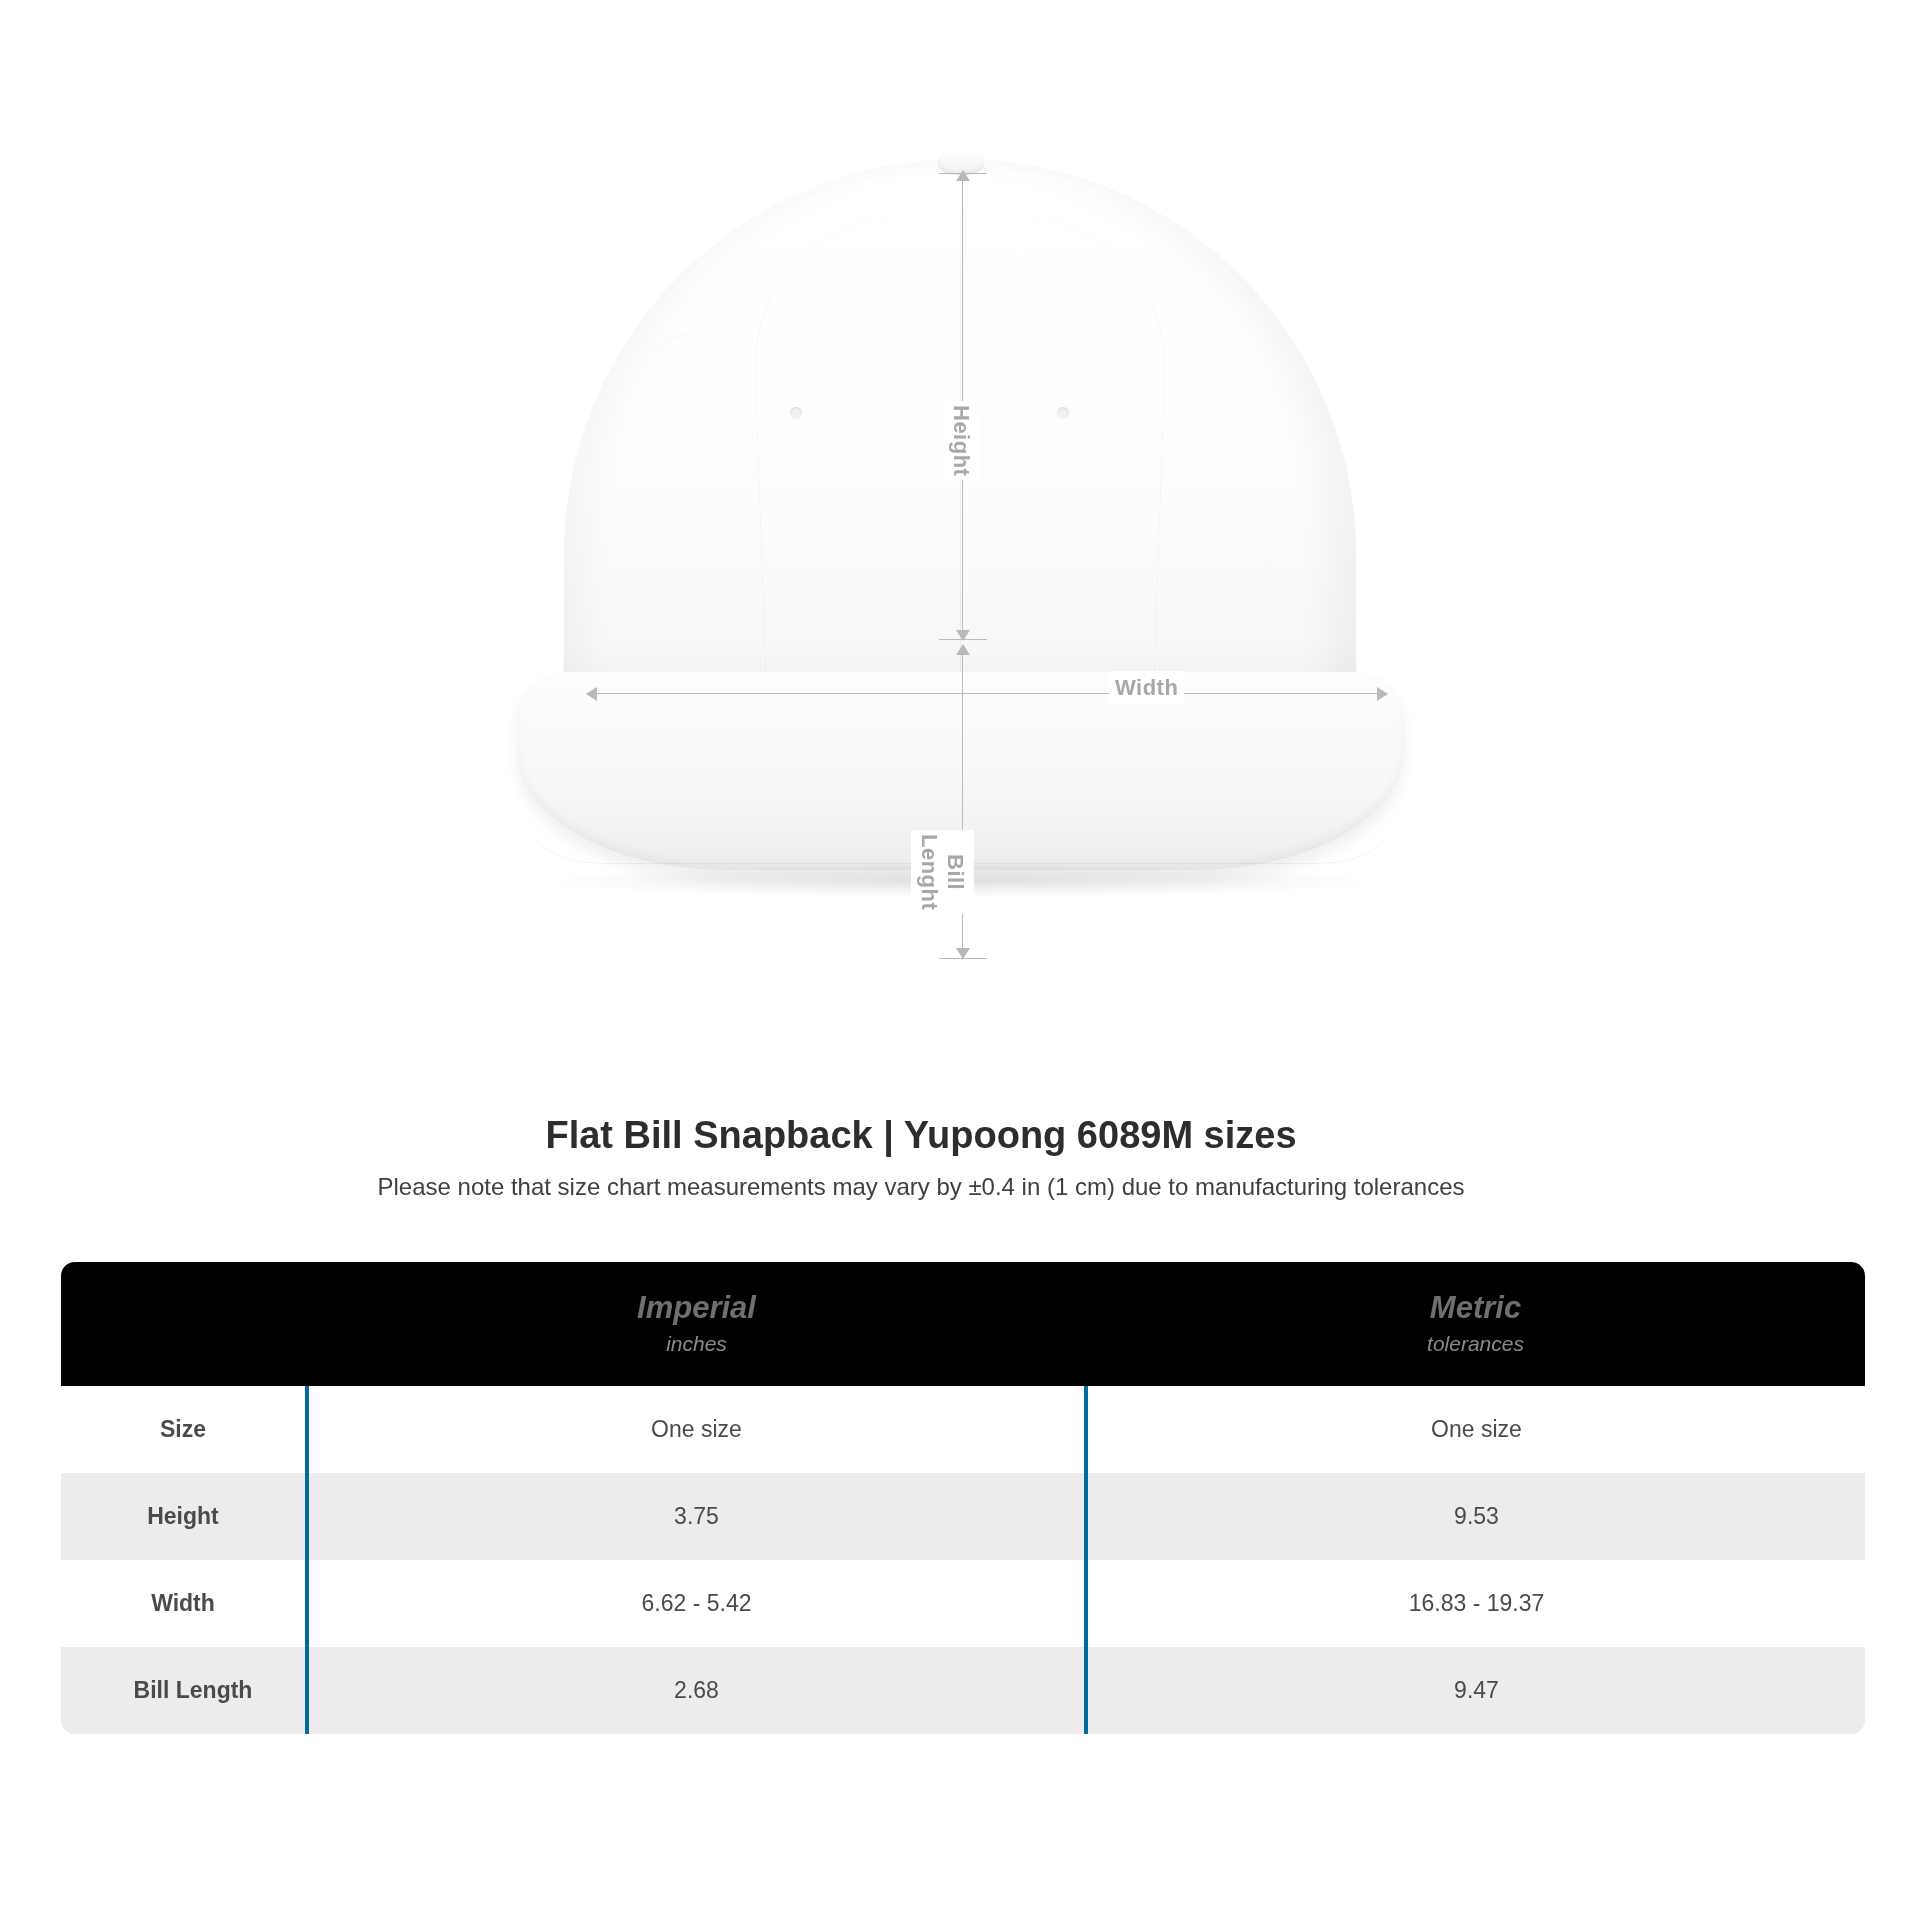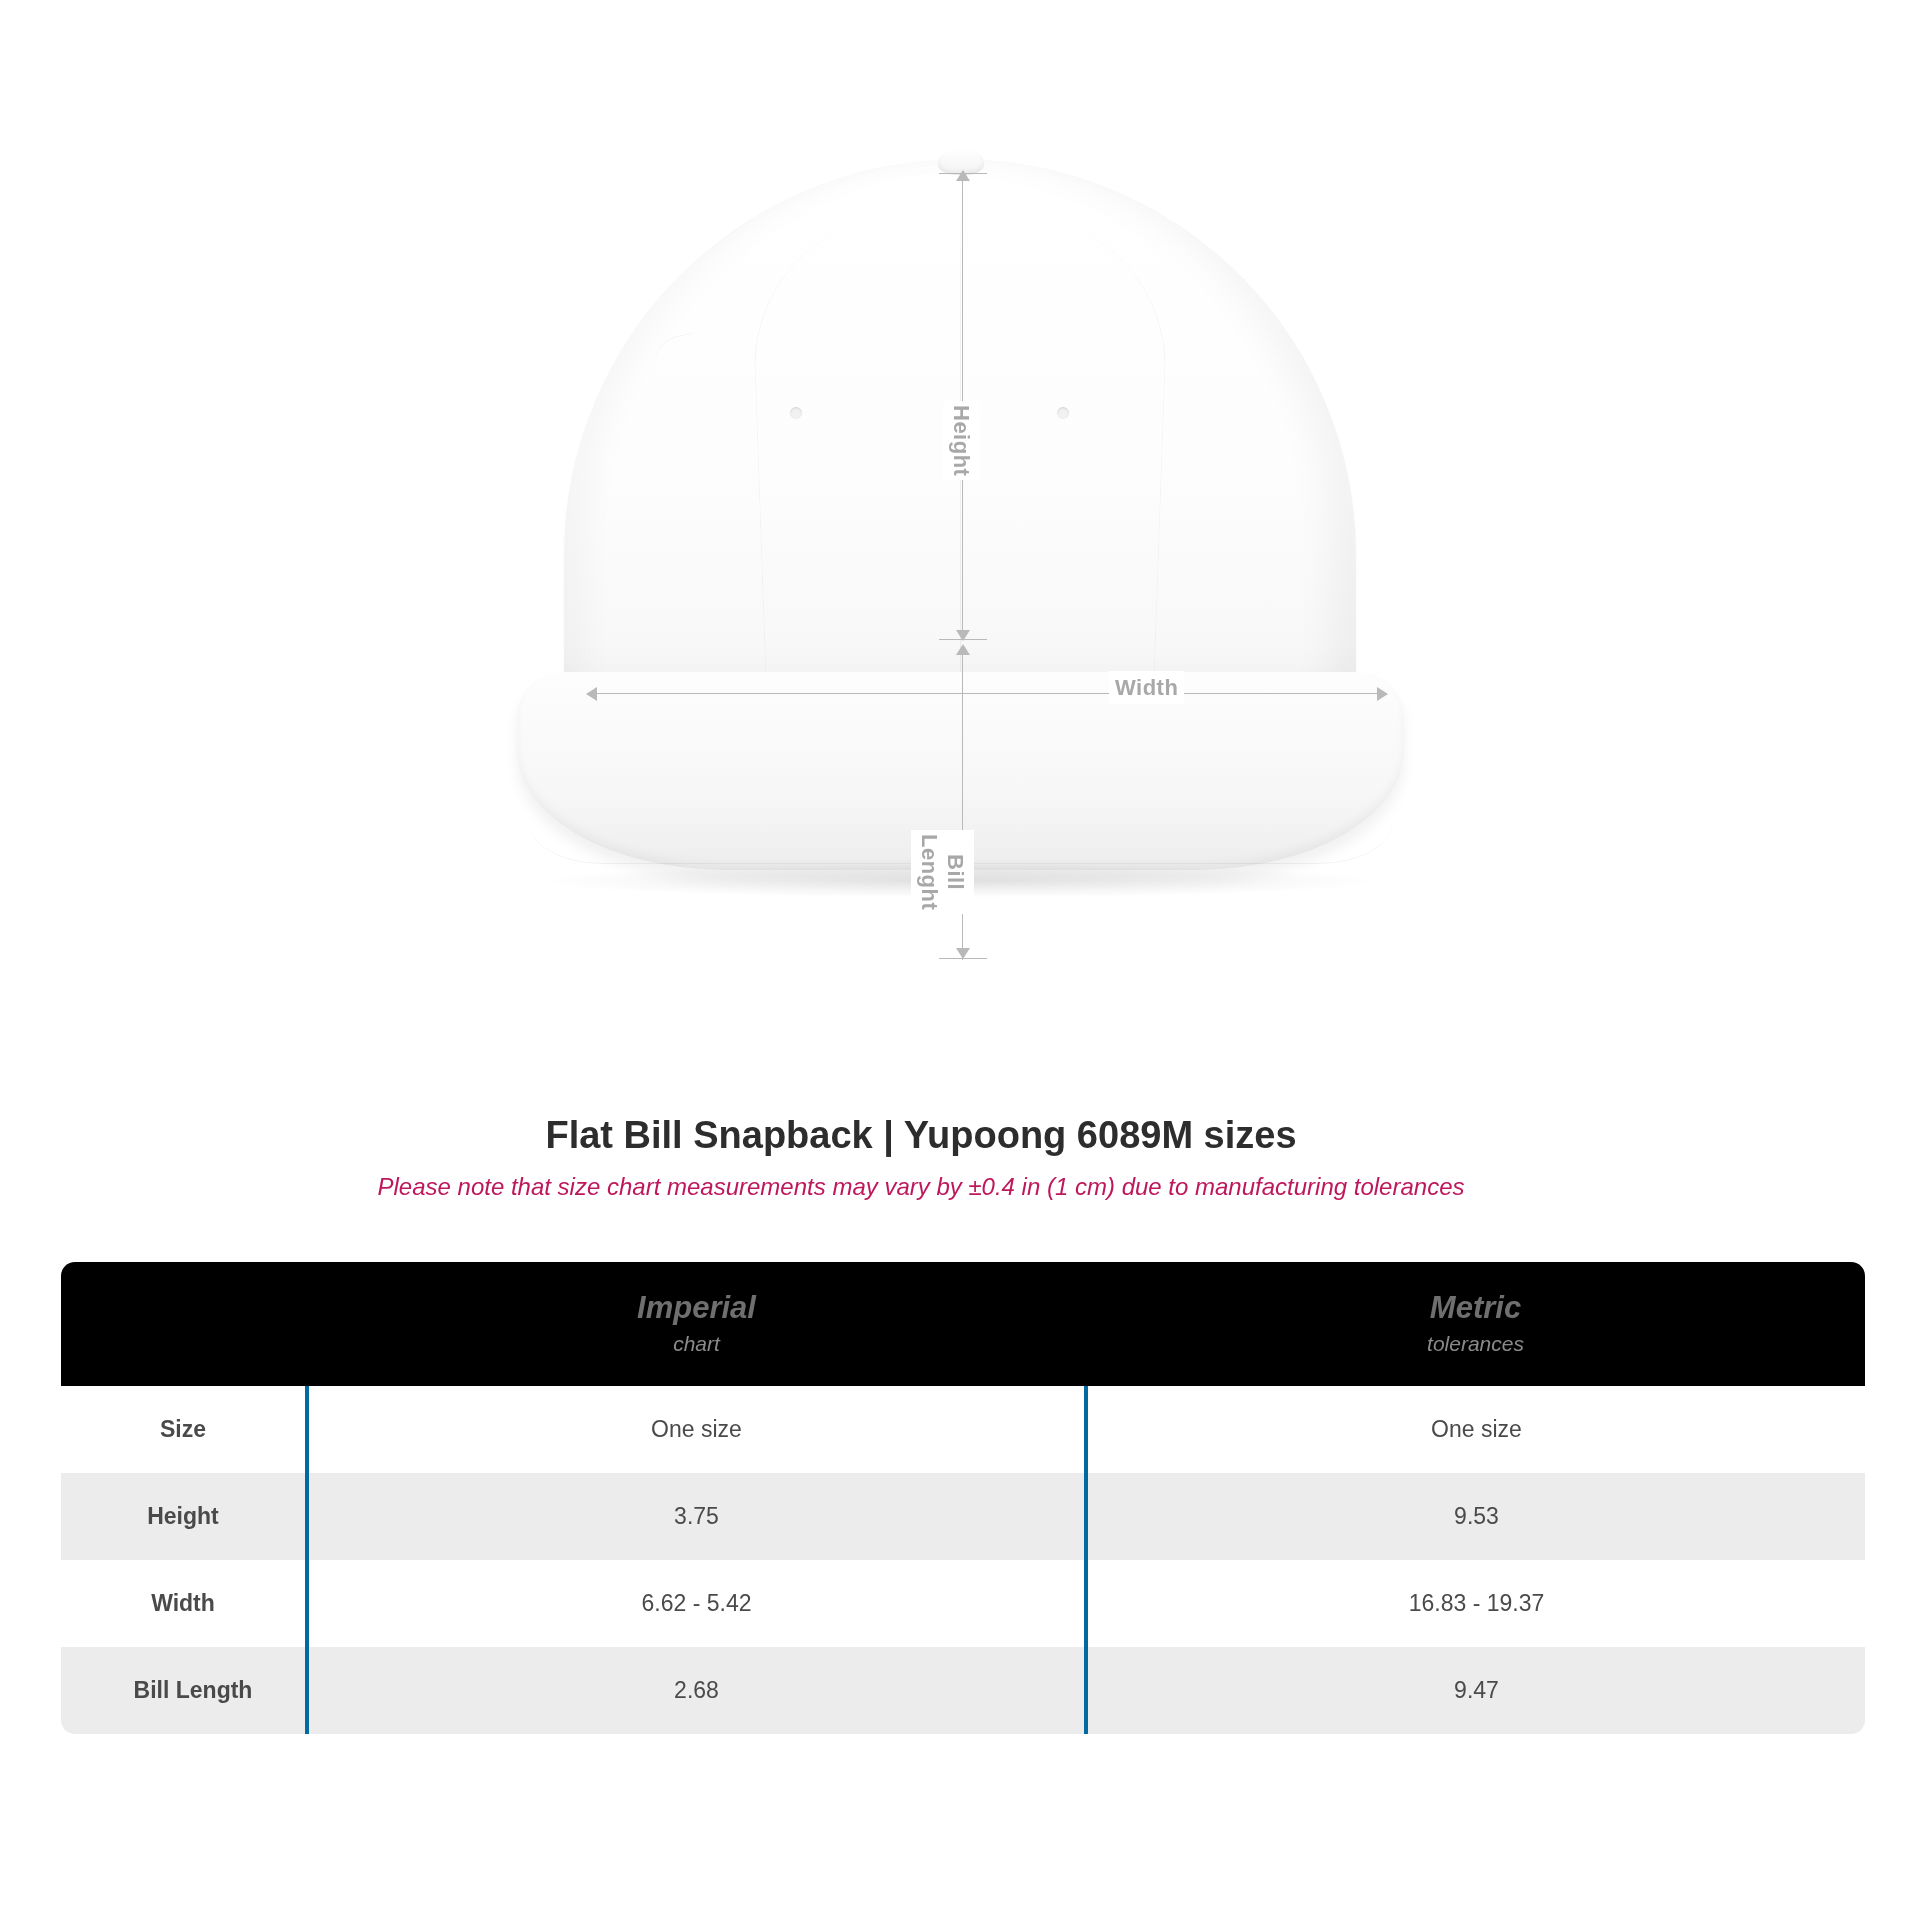--- a/index.html
+++ b/index.html
@@ -212,22 +212,21 @@
   }
   .chart-title {
     font-size: 38px;
     font-weight: bold;
     color: #2d2d2d;
     margin: 0;
   }
   .chart-note {
     margin-top: 16px;
     font-size: 24px;
-    font-style: italic;
-    color: #be185d;
+    color: #404040;
   }
 
   
   .table-wrap {
     position: absolute;
     left: 61px;
     top: 1262px;
     width: 1804px;
   }
   table.size-table {
@@ -339,21 +338,21 @@
       <colgroup>
         <col class="col-size">
         <col class="col-imp">
         <col class="col-met">
       </colgroup>
       <tbody>
         <tr class="head-row">
           <td></td>
           <td>
             <div class="unit-system">Imperial</div>
-            <div class="unit-name">chart</div>
+            <div class="unit-name">inches</div>
           </td>
           <td>
             <div class="unit-system">Metric</div>
             <div class="unit-name">tolerances</div>
           </td>
         </tr>
 
         <tr class="body-row">
           <td class="row-label">Size</td>
           <td class="col-divider">One size</td>

